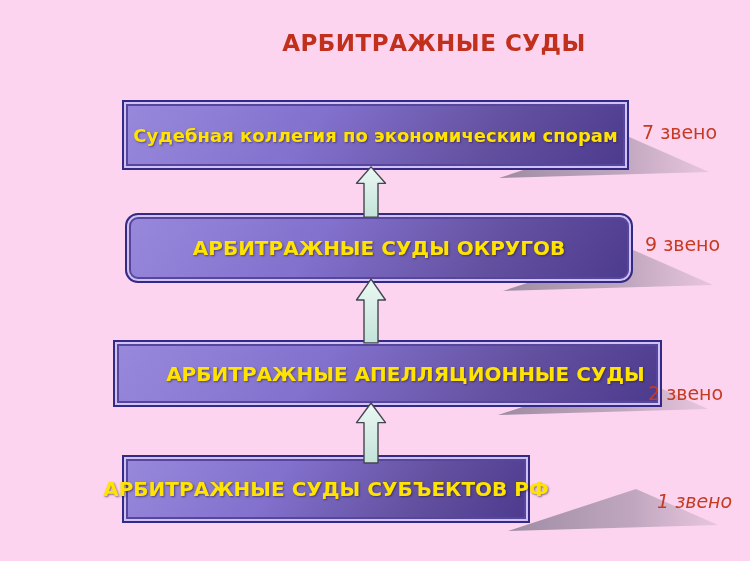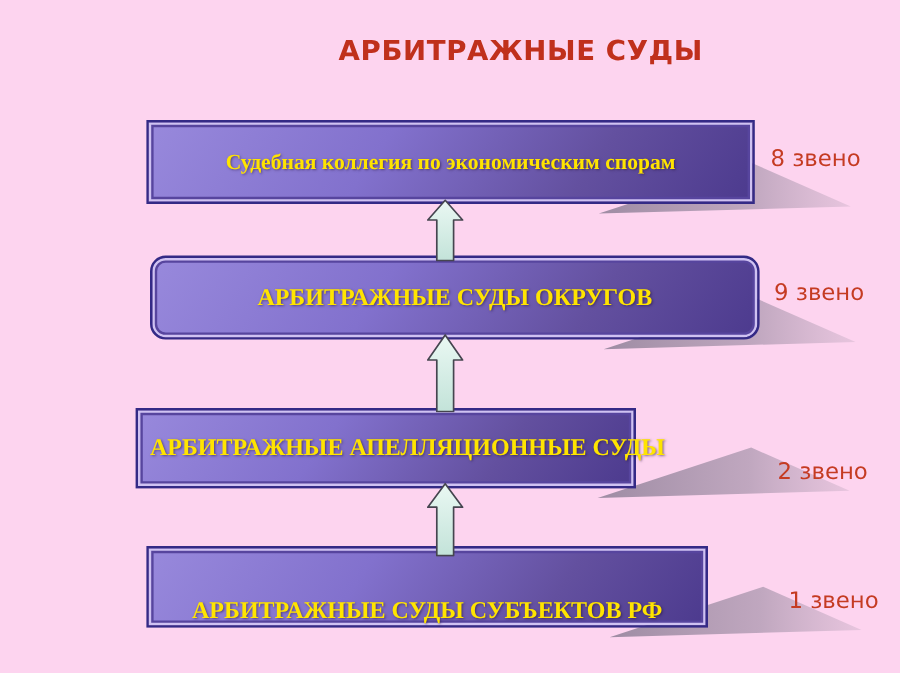--- a/index.html
+++ b/index.html
@@ -17,45 +17,44 @@
     text-align:center;
     font-size:23px; font-weight:bold; letter-spacing:0.5px;
     color: var(--title, #c0301c);
   }
 
   .box {
     position:absolute; box-sizing:border-box;
     border:2px solid var(--box-border, #342a86);
     box-shadow: inset 0 0 0 2px #cfc2f2, inset 0 0 0 4px #57459e;
     background: linear-gradient(125deg, #9889dc 0%, #8271cd 38%, #63509f 72%, #4c3a8e 100%);
-    display:flex; justify-content:center; align-items:center;
+    display:flex; flex-direction:column; justify-content:center; align-items:center;
     text-align:center;
     color: var(--box-text, #ffe400);
     font-weight:bold;
     text-shadow: 1px 1px 2px rgba(40,20,60,0.55);
     z-index:2;
-    font-family:Liberation Serif, serif;
   }
   .box .line { white-space:nowrap; }
   .box .line:empty { display:none; }
 
   .b4 { left:122px; top:100px;  width:507px; height:70px; font-size:18px; line-height:25px; }
   .b3 { left:125px; top:213px;  width:508px; height:70px; font-size:20px;border-radius:13px; }
-  .b2 { left:113px; top:340px;  width:417px; height:67px; font-size:20px;padding-left:36px; }
-  .b1 { left:122px; top:455px;  width:468px; height:68px; font-size:20px;align-items:flex-end; }
+  .b2 { left:113px; top:340px;  width:549px; height:67px; font-size:20px;padding-left:36px; }
+  .b1 { left:122px; top:455px;  width:408px; height:68px; font-size:20px; }
 
   .label {
     position:absolute; z-index:3;
     font-size:19px; color: var(--level-label, #c53b22);
     white-space:nowrap;
   }
   .l4 { left:642px; top:121px; }
   .l3 { left:645px; top:233px; }
   .l2 { left:648px; top:366px;margin-top:16px; }
-  .l1 { left:657px; top:490px; }
+  .l1 { left:657px; top:490px;font-style:italic; }
 
   .shadow { position:absolute; z-index:1; width:240px; height:60px; }
   .sh4 { left:474px; top:134px; }
   .sh3 { left:478px; top:247px; }
   .sh2 { left:473px; top:371px; }
   .sh1 { left:483px; top:487px; }
 
   .arrow { position:absolute; z-index:4; width:32px; }
   .arrow polygon {
     fill: url(#gar);
@@ -90,21 +89,21 @@
 <div class="stage">
 
   <h1 class="title">АРБИТРАЖНЫЕ СУДЫ</h1>
 
   <svg class="shadow sh4" viewBox="0 0 240 60" preserveAspectRatio="none">
       <polygon points="153,2 235,38 25,44" fill="url(#gsh)"></polygon>
     </svg>
   <div class="box b4">
     <div class="line">Судебная коллегия по экономическим спорам</div>
   </div>
-  <div class="label l4">8 звено</div>
+  <div class="label l4">7 звено</div>
 
   <svg class="arrow a3" viewBox="0 0 32 60" preserveAspectRatio="none">
       <polygon points="16,1 30.5,20 23,20 23,59 9,59 9,20 1.5,20"></polygon>
     </svg>
 
   <svg class="shadow sh3" viewBox="0 0 240 60" preserveAspectRatio="none">
       <polygon points="153,2 235,38 25,44" fill="url(#gsh)"></polygon>
     </svg>
   <div class="box b3">
     <div class="line">АРБИТРАЖНЫЕ СУДЫ ОКРУГОВ</div>

